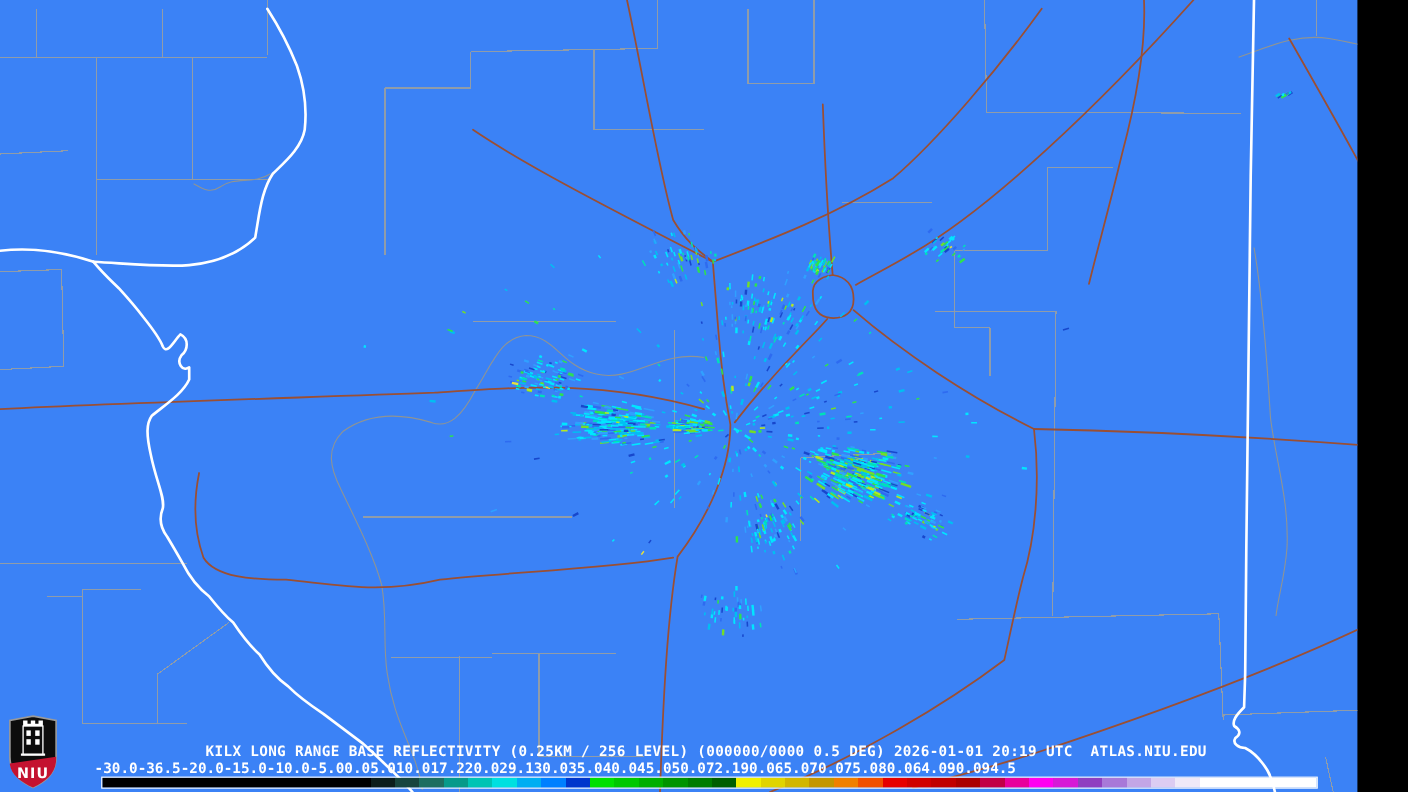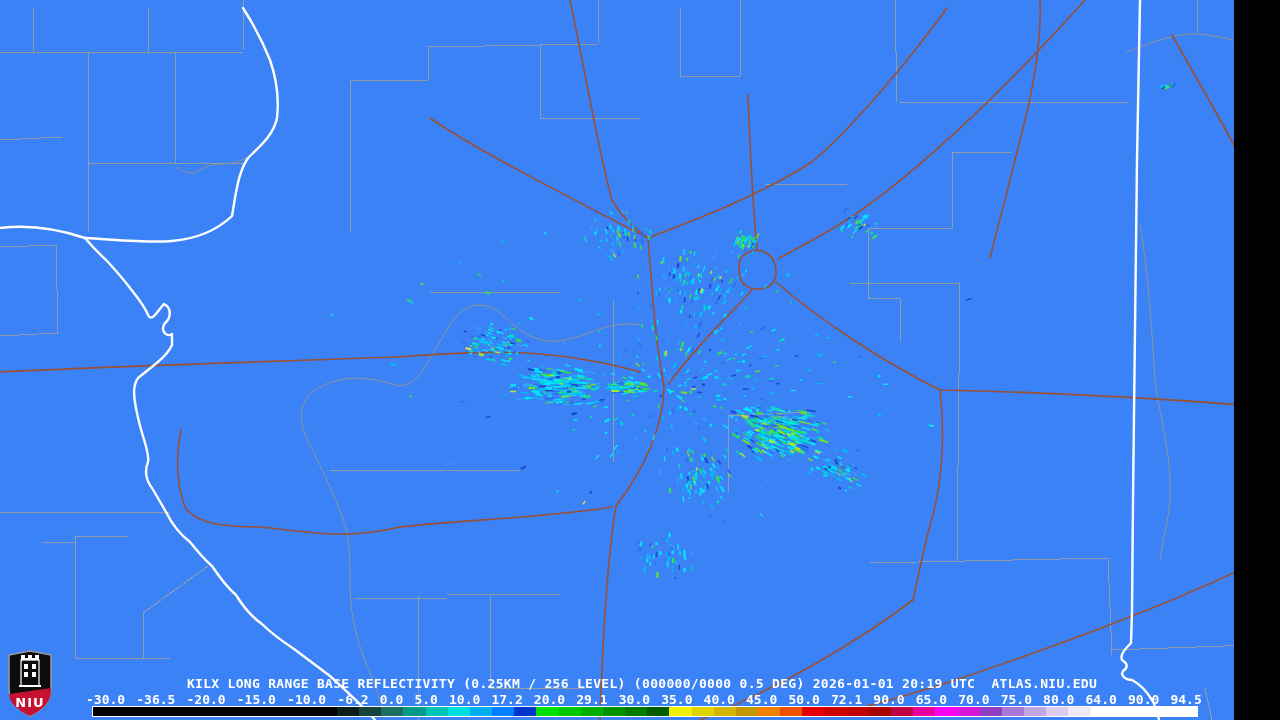--- a/index.html
+++ b/index.html
@@ -3,21 +3,21 @@
 <meta charset="utf-8">
 <style>
   html,body{margin:0;padding:0;background:#000;}
   .stage{position:relative;width:1234px;height:720px;background:#3b82f6;overflow:hidden;
          font-family:"DejaVu Sans Mono","Liberation Mono",monospace;}
   .map-svg{position:absolute;left:0;top:0;}
   .title-line{position:absolute;top:676px;left:0;width:100%;padding-left:50px;box-sizing:border-box;
               text-align:center;color:#fff;font-size:13px;font-weight:bold;line-height:15px;
               white-space:pre;letter-spacing:.3px;}
   .tick-row{position:absolute;left:86px;top:693px;width:1116px;display:flex;
-            justify-content:space-between;color:#fff;font-size:13px;font-weight:bold;line-height:13px;}
+            color:#fff;font-size:13px;font-weight:bold;line-height:13px;}
   .tick-row span{white-space:pre;}
   .colorbar{position:absolute;left:92px;top:706px;width:1104px;height:9px;border:1px solid #fff;}
   .niu-logo{position:absolute;left:6px;top:650px;width:48px;height:68px;}
 </style>
 </head>
 <body>
 
 <div class="stage">
 
   <svg class="map-svg" width="1280" height="720" viewBox="0 0 1280 720">
@@ -1542,21 +1542,21 @@
   </svg>
 
   <div class="title-line">KILX LONG RANGE BASE REFLECTIVITY (0.25KM / 256 LEVEL) (000000/0000 0.5 DEG) 2026-01-01 20:19 UTC  ATLAS.NIU.EDU</div>
 
   <div class="tick-row">
       <span>-30.0</span>
       <span>-36.5</span>
       <span>-20.0</span>
       <span>-15.0</span>
       <span>-10.0</span>
-      <span>-6.2</span>
+      <span>-5.0</span>
       <span>0.0</span>
       <span>5.0</span>
       <span>10.0</span>
       <span>17.2</span>
       <span>20.0</span>
       <span>29.1</span>
       <span>30.0</span>
       <span>35.0</span>
       <span>40.0</span>
       <span>45.0</span>

